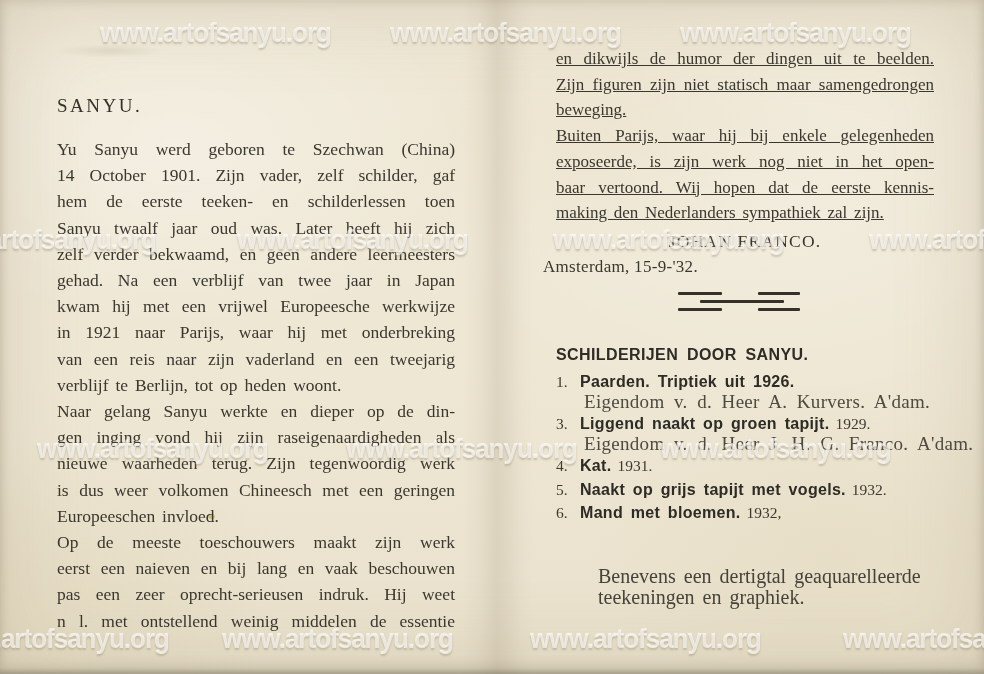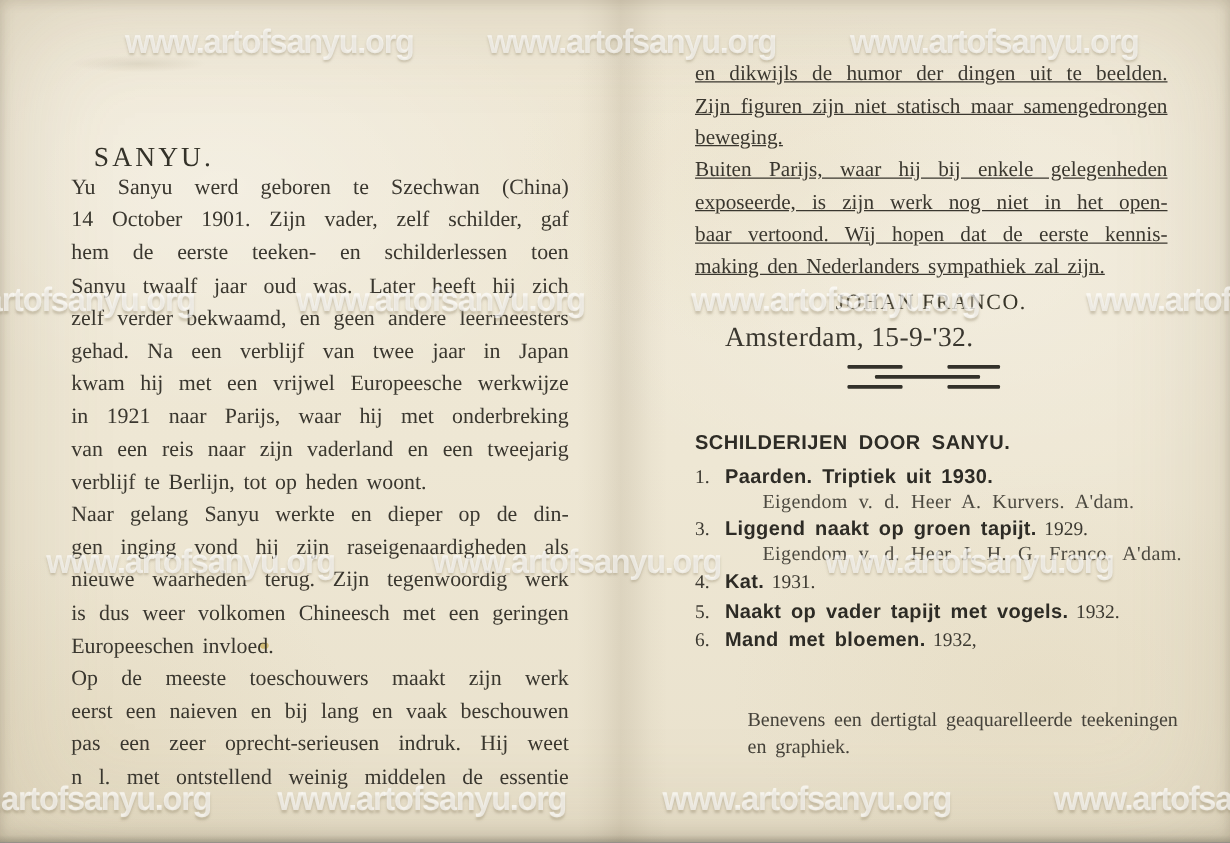--- a/index.html
+++ b/index.html
@@ -32,39 +32,39 @@
     font-family:"Liberation Sans","DejaVu Sans",sans-serif;
     font-weight:bold;font-size:27px;letter-spacing:-1px;
     transform:scaleX(.96);transform-origin:left top;
     color:rgba(255,255,255,.60);
     text-shadow:0 2px 2px rgba(150,138,110,.42), 0 0 1px rgba(255,255,255,.25);
   }
 
   
   .page{position:absolute;inset:0;z-index:3;color:#3a372f;}
   .title{
-    position:absolute;left:57px;top:95px;margin:18px;
-    font-size:22px;font-weight:normal;letter-spacing:2.5px;color:#343229;
+    position:absolute;left:57px;top:95px;margin:0;
+    font-size:19px;font-weight:normal;letter-spacing:2.5px;color:#343229;
   }
   .textblock{position:absolute;}
   #left-lines{left:57px;top:136px;width:398px;}
   .line{
     font-size:17.5px;line-height:26.2px;word-spacing:2.5px;
     text-align:justify;text-align-last:justify;white-space:normal;
   }
   .line.pl{text-align-last:left;}
 
   
   #right-lines{left:556px;top:46px;width:378px;}
   #right-lines .line{font-size:17px;line-height:25.7px;text-decoration:underline;}
   .signature{
     position:absolute;left:556px;top:231px;width:378px;
     text-align:center;font-size:17.5px;letter-spacing:1.2px;color:#383529;
   }
-  .dateline{position:absolute;left:580px;top:257px;font-size:22px;color:#3a372f;letter-spacing:.3px;}
+  .dateline{position:absolute;left:543px;top:257px;font-size:17px;color:#3a372f;letter-spacing:.3px;}
 
   .ornament{position:absolute;left:0;top:0;width:0;height:0;}
   .orn{position:absolute;height:3px;background:#33312a;border-radius:1px;}
   .orn.o1{left:678px;top:292px;width:44px;}
   .orn.o2{left:758px;top:292px;width:42px;}
   .orn.o3{left:700px;top:300px;width:84px;height:2.5px;}
   .orn.o4{left:678px;top:308px;width:44px;}
   .orn.o5{left:758px;top:308px;width:42px;}
 
   .catalog-heading{
@@ -75,25 +75,25 @@
   .catalog{position:absolute;left:556px;top:372px;width:420px;margin:0;padding:0;list-style:none;}
   .catalog li{margin:0 0 3px 0;}
   .cat-main{line-height:20.5px;}
   .cat-num{display:inline-block;width:24px;font-size:15.5px;color:#3c3931;}
   .cat-title{
     font-family:"Liberation Sans","DejaVu Sans",sans-serif;
     font-weight:bold;font-size:16px;letter-spacing:.3px;word-spacing:3px;color:#2d2b25;
   }
   .cat-year{font-size:15.5px;color:#3c3931;margin-left:6px;}
   .cat-year:empty{display:none;}
-  .cat-owner{margin-left:54px;font-size:16px;line-height:18.5px;word-spacing:4.5px;letter-spacing:.3px;color:#4d4a41;}
+  .cat-owner{margin-left:28px;font-size:19px;line-height:18.5px;word-spacing:4.5px;letter-spacing:.3px;color:#4d4a41;}
   .cat-owner:empty{display:none;}
   .footnote{
     position:absolute;left:598px;top:566px;width:352px;
-    font-size:16px;line-height:21px;word-spacing:3px;color:#45423a;font-family:Liberation Serif, serif;
+    font-size:20px;line-height:21px;word-spacing:3px;color:#45423a;font-family:Liberation Serif, serif;
   }
 </style>
 </head>
 <body>
 
 <div class="scan">
 
   <div class="seam"></div>
   <div class="smudge"></div>
   <div class="speck"></div>
@@ -146,39 +146,39 @@
       <span class="orn o4"></span>
       <span class="orn o5"></span>
     </div>
 
     <h2 class="catalog-heading">SCHILDERIJEN DOOR SANYU.</h2>
 
     <ol class="catalog">
 
     <li>
         <div class="cat-main">
-          <span class="cat-num">1.</span><span class="cat-title">Paarden. Triptiek uit 1930.</span>
+          <span class="cat-num">1.</span><span class="cat-title">Paarden. Triptiek uit 1926.</span>
         </div>
         <div class="cat-owner">Eigendom v. d. Heer A. Kurvers. A'dam.</div>
       </li>
         <li>
         <div class="cat-main">
           <span class="cat-num">3.</span><span class="cat-title">Liggend naakt op groen tapijt.</span><span class="cat-year">1929.</span>
         </div>
         <div class="cat-owner">Eigendom v. d. Heer J. H. G. Franco. A'dam.</div>
       </li>
         <li>
         <div class="cat-main">
           <span class="cat-num">4.</span><span class="cat-title">Kat.</span><span class="cat-year">1931.</span>
         </div>
 
       </li>
         <li>
         <div class="cat-main">
-          <span class="cat-num">5.</span><span class="cat-title">Naakt op vader tapijt met vogels.</span><span class="cat-year">1932.</span>
+          <span class="cat-num">5.</span><span class="cat-title">Naakt op grijs tapijt met vogels.</span><span class="cat-year">1932.</span>
         </div>
 
       </li>
         <li>
         <div class="cat-main">
           <span class="cat-num">6.</span><span class="cat-title">Mand met bloemen.</span><span class="cat-year">1932,</span>
         </div>
 
       </li>
       </ol>

